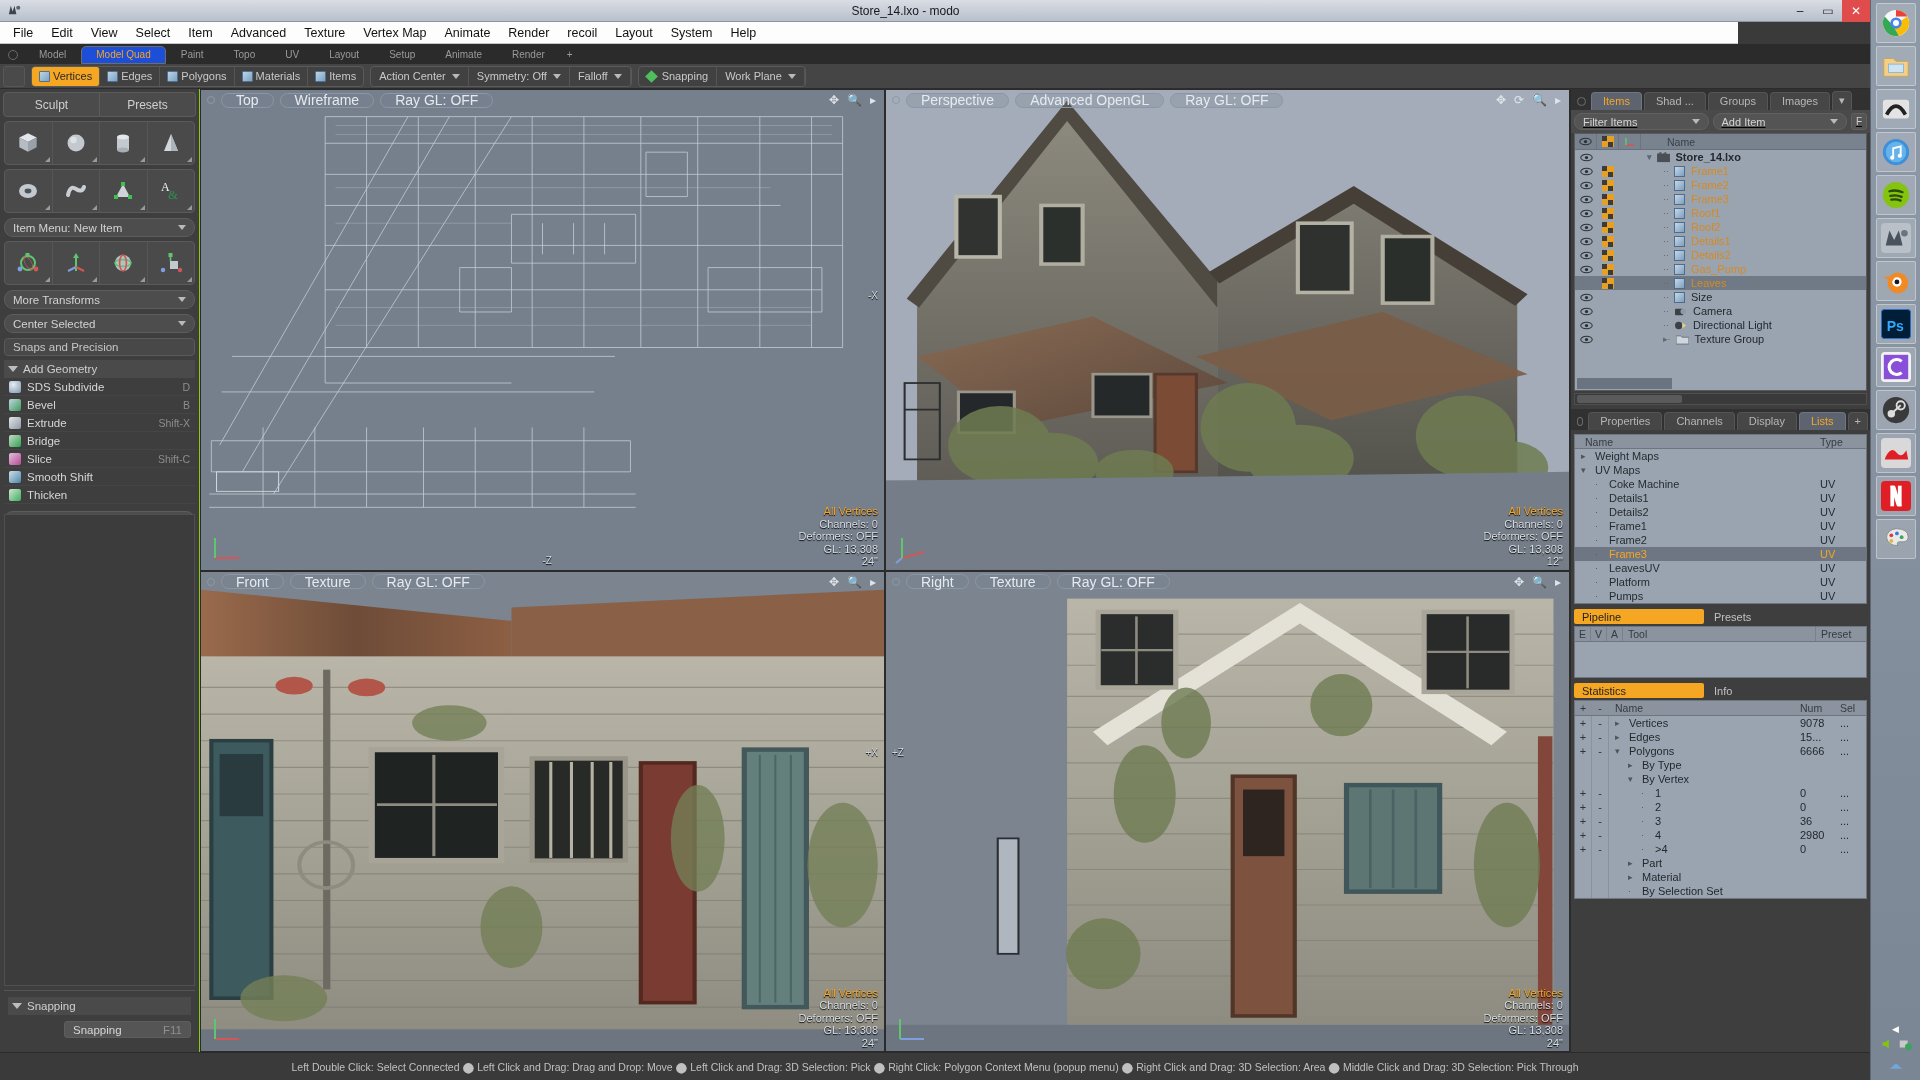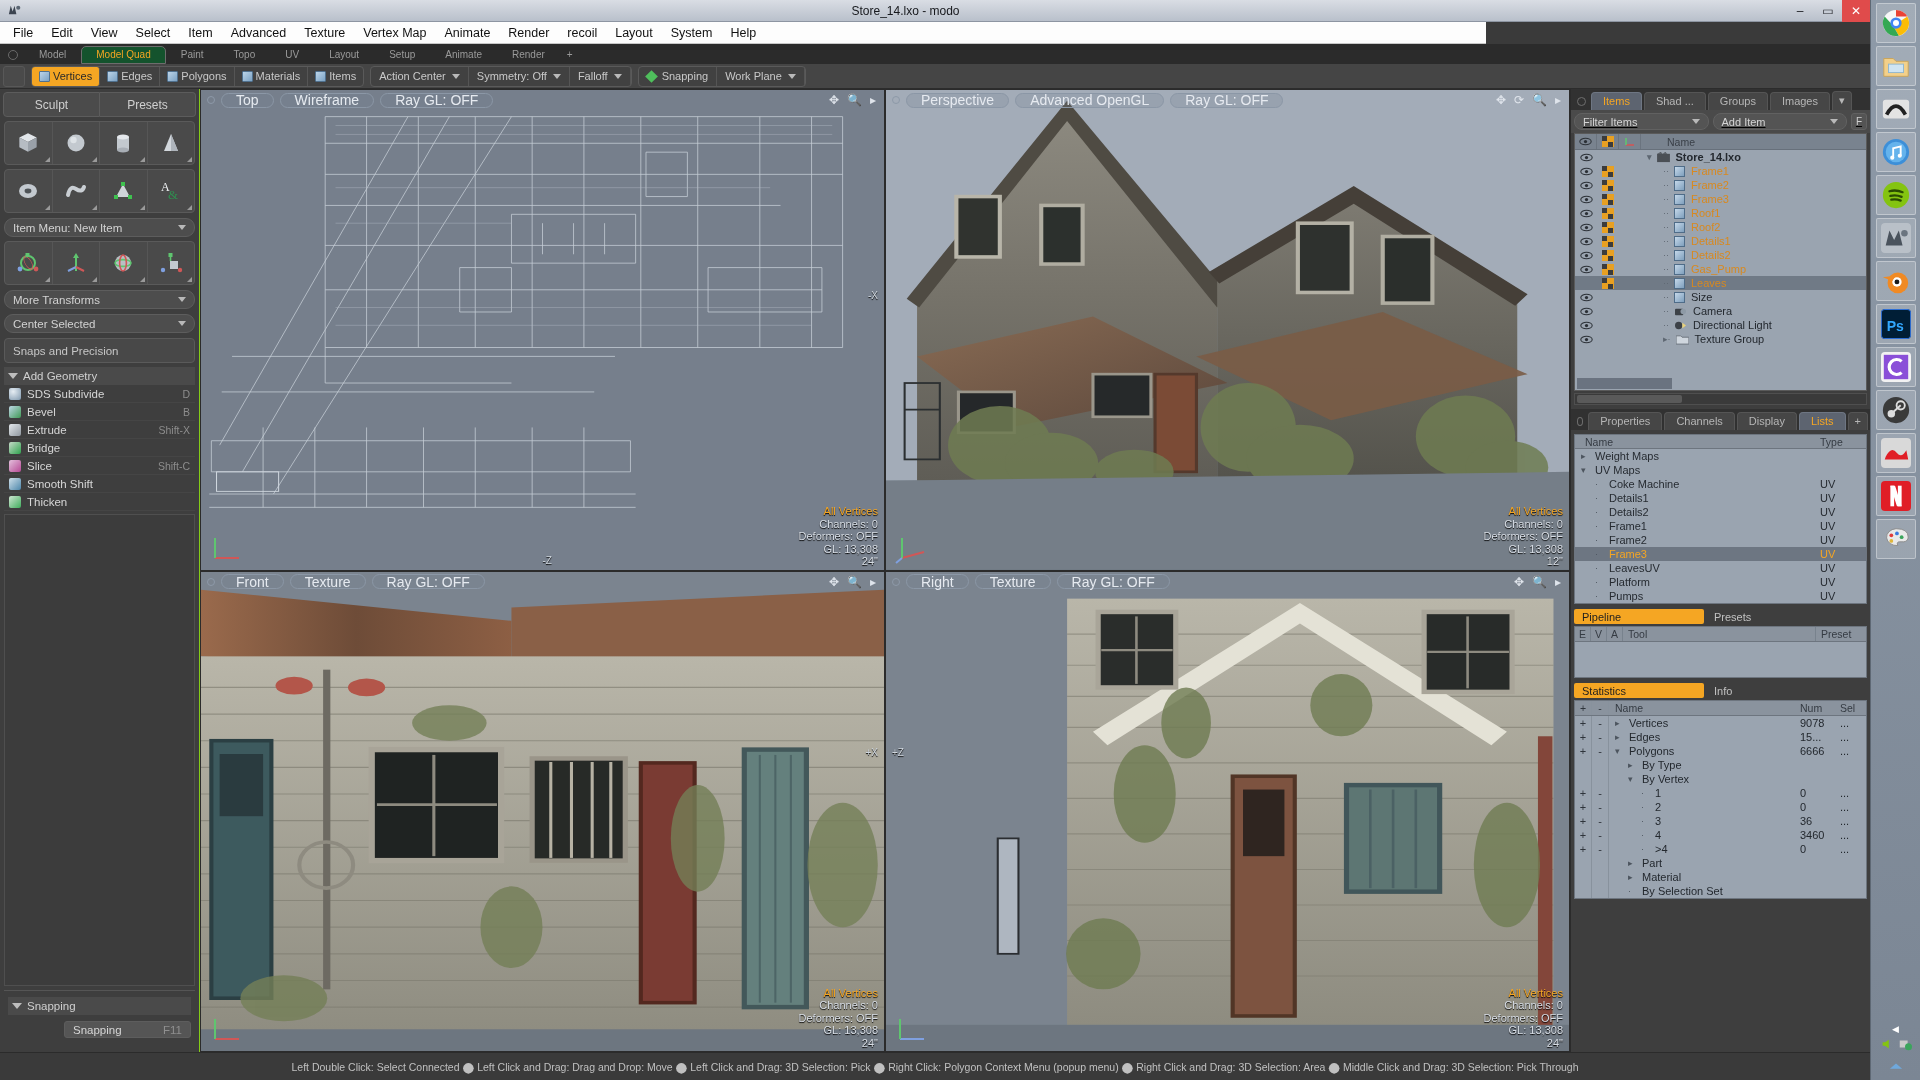--- a/index.html
+++ b/index.html
@@ -12,32 +12,32 @@
     background:linear-gradient(#d9dde4,#b9c0cb); border-bottom:1px solid #8d95a2;
     display:flex; align-items:center; }
   .tb-icon { width:22px; height:18px; margin-left:3px; display:flex; align-items:center; justify-content:center; }
   .tb-title { flex:1; text-align:center; font-size:12px; color:#16181c; }
   .tb-btns { display:flex; height:100%; }
   .tb-btn { width:28px; height:22px; display:flex; align-items:center; justify-content:center;
     font-size:12px; color:#1b1d21; }
   .tb-btn.close { background:#e04b4b; color:#fff; }
 
   
-  .menubar { position:absolute; left:0; top:22px; width:1486px; height:22px;
+  .menubar { position:absolute; left:0; top:22px; width:1738px; height:22px;
     background:#fdfdfd; border-bottom:1px solid #c7c7c7;
     display:flex; align-items:center; padding-left:4px; }
   .menuitem { font-size:12.5px; color:#111; padding:2px 9px; }
 
   
   .layouttabs { position:absolute; left:0; top:44px; width:1870px; height:20px;
     background:#2b2b2b; display:flex; align-items:flex-end; padding-left:6px; }
   .lt-dot { width:10px; height:10px; border-radius:50%; border:1px solid #6a6a6a; margin:0 6px 4px 2px; }
   .ltab { font-size:10px; color:#9a9a9a; padding:2px 14px 3px; border-radius:5px 5px 0 0;
     border:1px solid transparent; }
-  .ltab.active { color:#f5a623; border-color:#6d6d6d; background:#14532d; }
+  .ltab.active { color:#f5a623; border-color:#6d6d6d; background:#1d4ed8; }
   .ltab.plus { padding:2px 6px 3px; color:#9a9a9a; }
 
   
   .modebar { position:absolute; left:0; top:64px; width:1870px; height:25px;
     background:#454545; border-bottom:1px solid #2c2c2c; display:flex; align-items:center; }
   .mb-grip { width:22px; height:21px; margin-left:3px; border:1px solid #585858; border-radius:3px; background:#4a4a4a; }
   .mb-group { display:flex; align-items:center; margin-left:6px; border:1px solid #5a5a5a; border-radius:4px;
     background:#414141; height:21px; }
   .mb-btn { display:flex; align-items:center; gap:3px; height:19px; padding:0 7px; font-size:11px;
     color:#c9c9c9; border-right:1px solid #555; }
@@ -59,21 +59,21 @@
   .lp-tab:first-child { border-radius:4px 0 0 4px; }
   .lp-tab:last-child { border-radius:0 4px 4px 0; border-left:none; }
   .iconrow { display:flex; margin:4px 4px 0 4px; border:1px solid #5a5a5a; border-radius:4px; background:#4a4a4a; height:44px; }
   .iconcell { flex:1; border-right:1px solid #565656; position:relative; display:flex; align-items:center; justify-content:center; }
   .iconcell:last-child { border-right:none; }
   .iconcell .corner { position:absolute; right:2px; bottom:2px; width:0;height:0;
     border-left:5px solid transparent; border-bottom:5px solid #9a9a9a; }
   .dropsel { margin:5px 4px 0 4px; height:19px; border:1px solid #5d5d5d; border-radius:9px; background:#4d4d4d;
     display:flex; align-items:center; padding:0 8px; font-size:11.5px; color:#d2d2d2; }
   .dropsel .caret { margin-left:auto; }
-  .secthdr { margin:5px 4px 0 4px; height:25px; border:1px solid #5a5a5a; border-radius:4px; background:#484848;
+  .secthdr { margin:5px 4px 0 4px; height:18px; border:1px solid #5a5a5a; border-radius:4px; background:#484848;
     display:flex; align-items:center; padding:4px 8px; font-size:11.5px; color:#c6c6c6; }
   .grouphdr { margin:4px 4px 0 4px; height:18px; display:flex; align-items:center; gap:5px;
     padding:0 4px; font-size:11.5px; color:#cfcfcf; background:#4a4a4a; }
   .tri { width:0;height:0;border-left:5px solid transparent;border-right:5px solid transparent;border-top:6px solid #bdbdbd; }
   .toolrow { margin:0 4px; height:18px; display:flex; align-items:center; gap:6px; padding:0 5px;
     font-size:11.5px; color:#d6d6d6; border-bottom:1px solid #454545; }
   .toolrow .key { margin-left:auto; color:#8d8d8d; font-size:10.5px; }
   .tiny { width:12px; height:12px; border-radius:2px; flex:none; }
   .lp-fill { position:absolute; left:4px; right:4px; top:425px; bottom:66px; border:1px solid #4f4f4f; background:#3c3c3c; }
   .lp-snap { position:absolute; left:4px; right:4px; bottom:4px; height:58px; background:#3e3e3e; border-top:1px solid #555; }
@@ -1376,21 +1376,21 @@
             <span class="st-num">36</span>
             <span class="st-sel">...</span>
           </div>
           <div class="st-row">
             <span class="st-pm">+</span>
             <span class="st-pm">-</span>
             <span class="st-nm" style="padding-left: 32px;">
               <span style="color: rgb(76, 84, 94); font-size: 9px; width: 9px; display: inline-block;">·</span>
               <span>4</span>
             </span>
-            <span class="st-num">3460</span>
+            <span class="st-num">2980</span>
             <span class="st-sel">...</span>
           </div>
           <div class="st-row">
             <span class="st-pm">+</span>
             <span class="st-pm">-</span>
             <span class="st-nm" style="padding-left: 32px;">
               <span style="color: rgb(76, 84, 94); font-size: 9px; width: 9px; display: inline-block;">·</span>
               <span>&gt;4</span>
             </span>
             <span class="st-num">0</span>

